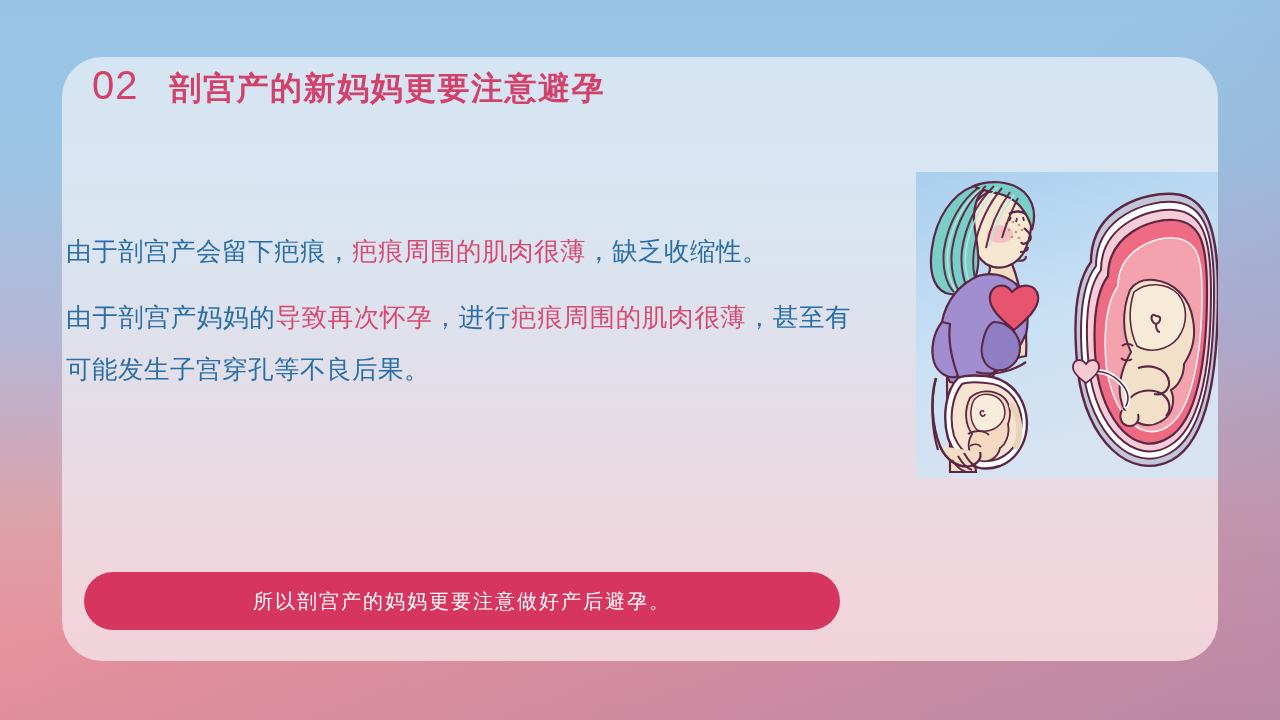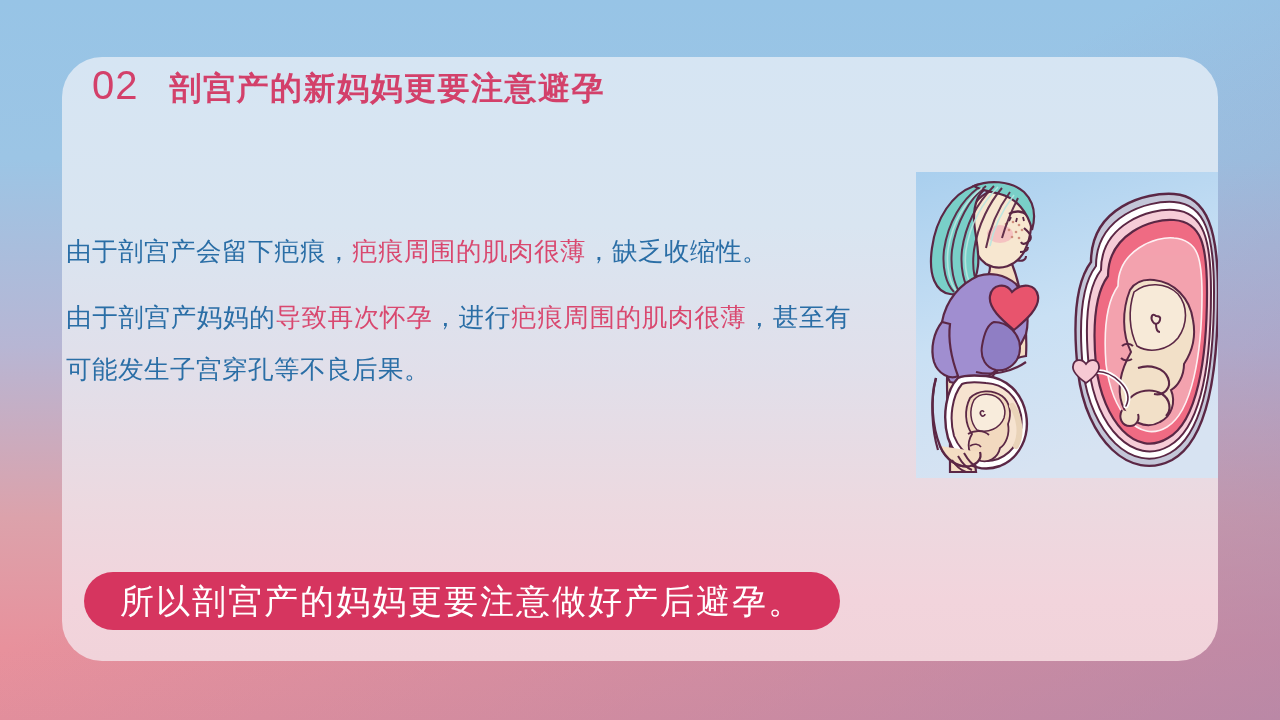--- a/index.html
+++ b/index.html
@@ -105,21 +105,21 @@
     border-radius: 29px;
     background: #d6355f;
     display: flex;
     align-items: center;
     justify-content: center;
     box-sizing: border-box;
     padding: 0 18px;
   }
   #conclusion-text {
     color: #ffffff;
-    font-size: 34px;
+    font-size: 20px;
     letter-spacing: 2px;
     line-height: 1;
     white-space: nowrap;
   }
 
   
   #illustration {
     position: absolute;
     left: 854px;
     top: 115px;

